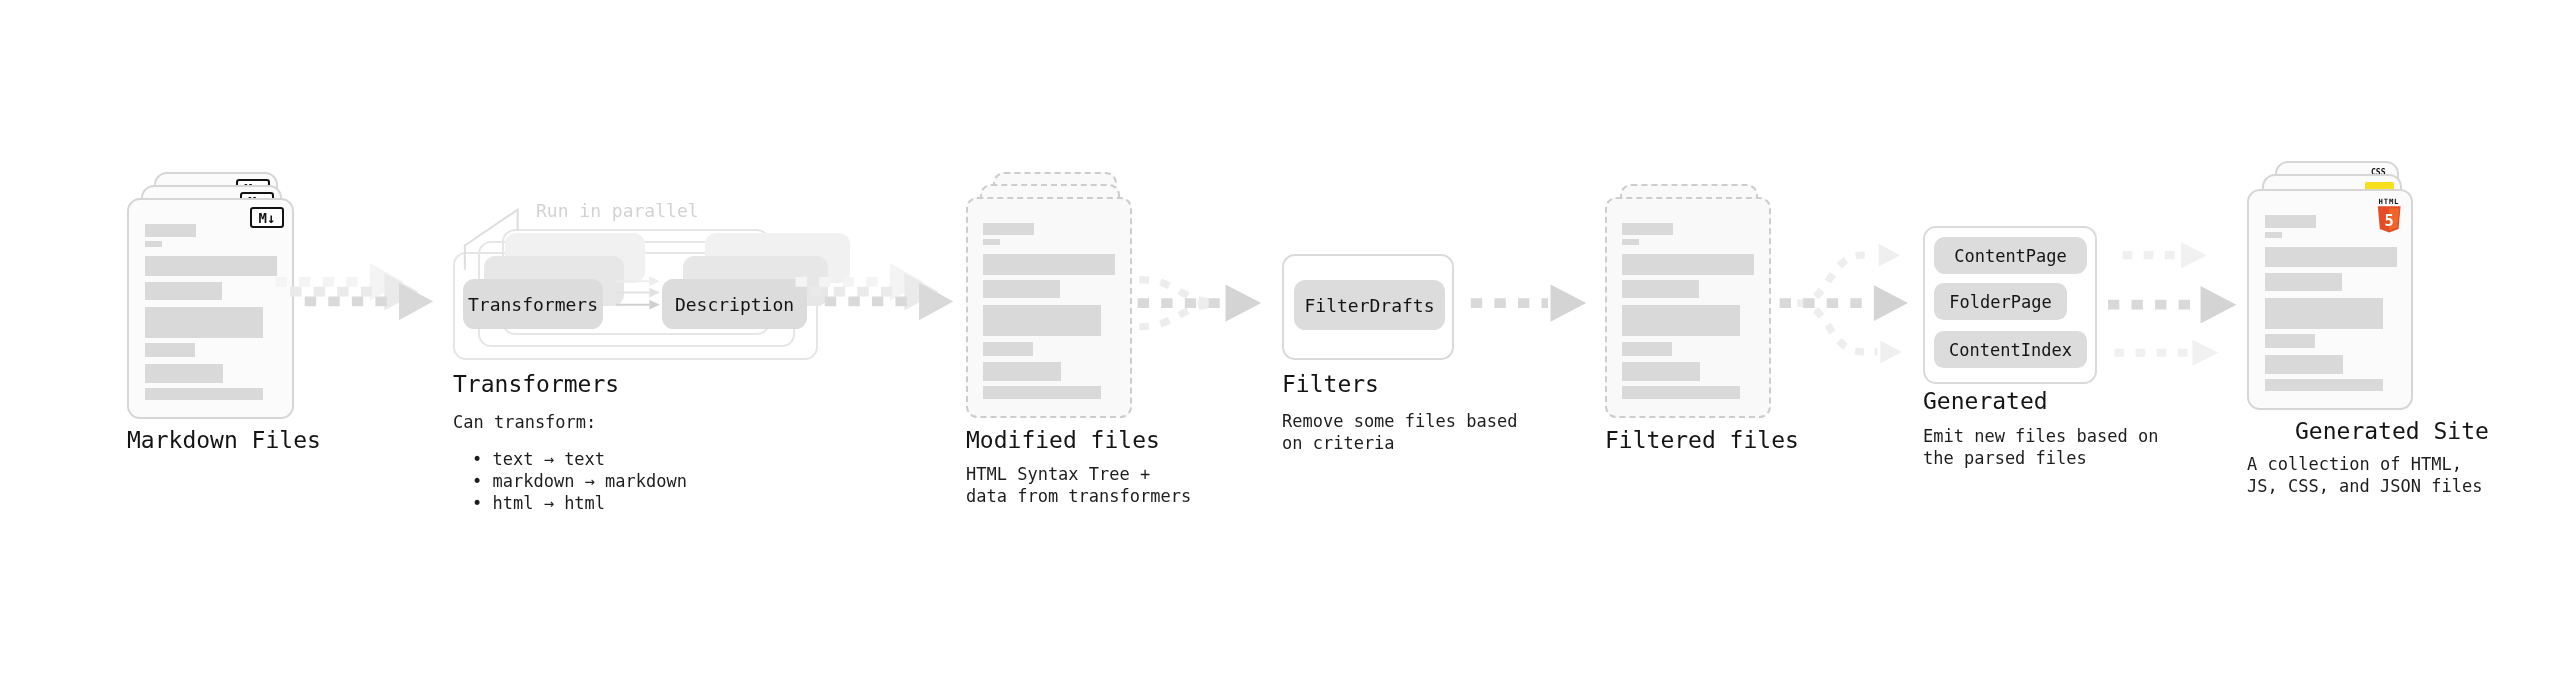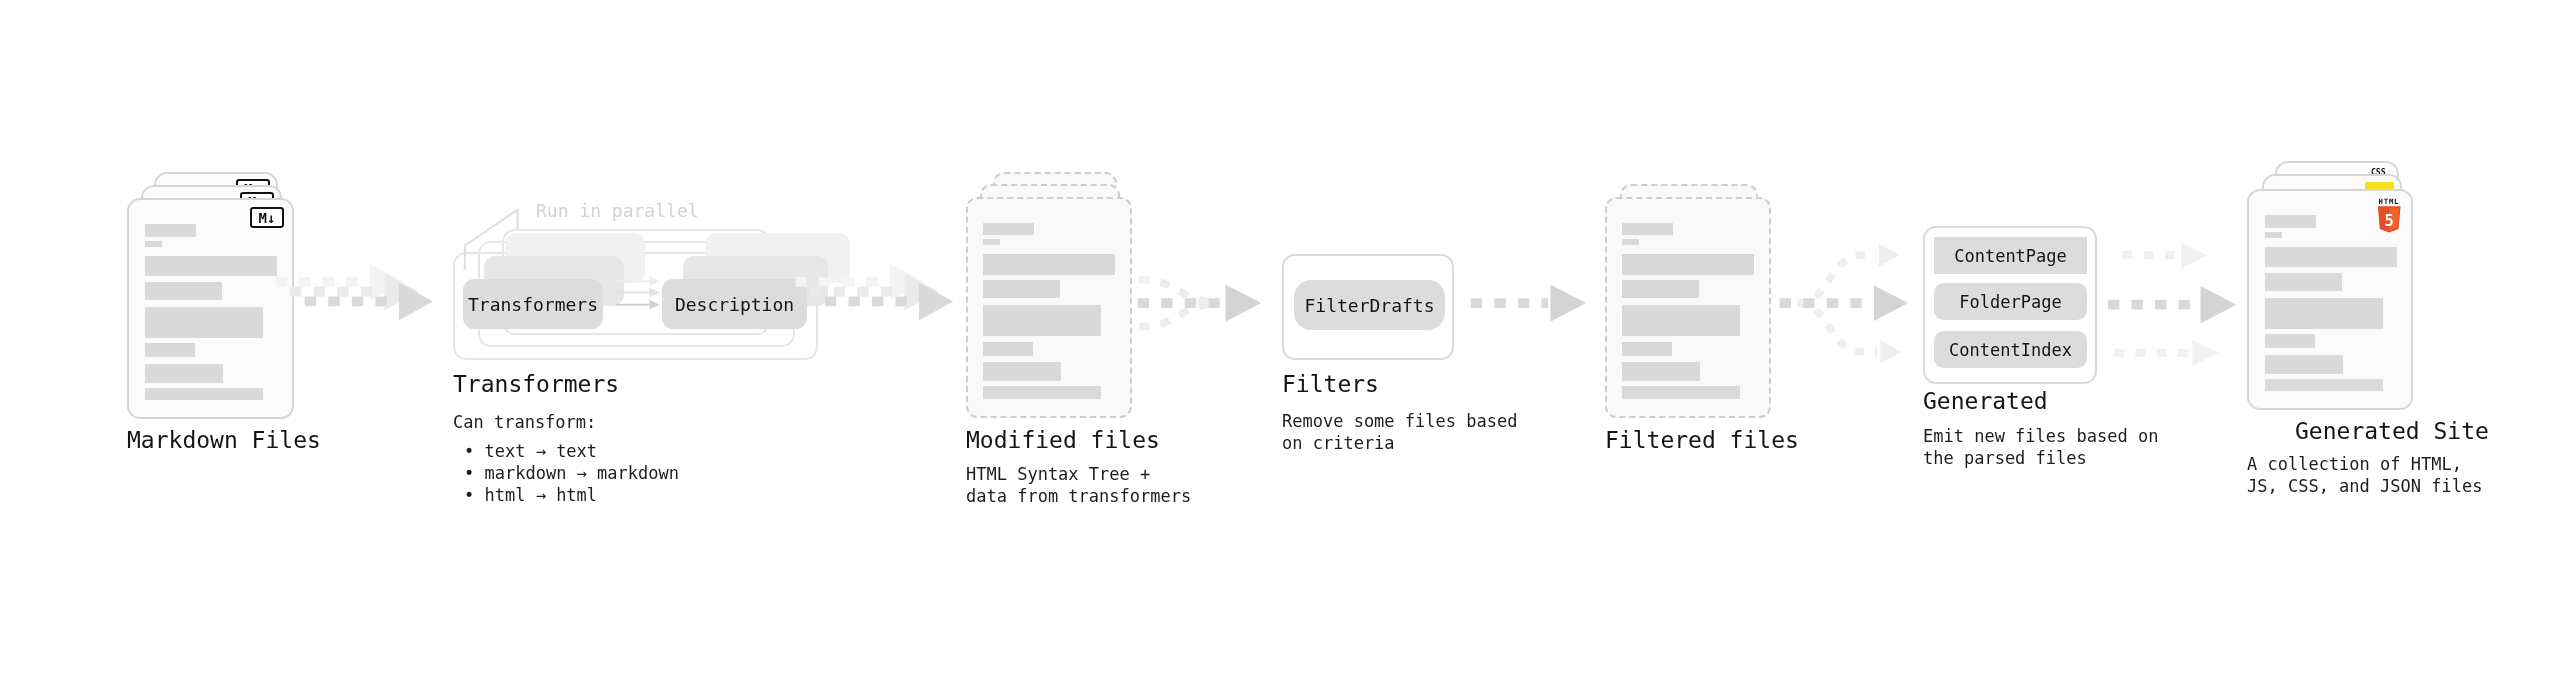--- a/index.html
+++ b/index.html
@@ -32,21 +32,21 @@
   .pill{position:absolute;background:#dcdcdc;border-radius:11.4px;display:flex;align-items:center;justify-content:center;
     font-size:18px;color:#141414;box-sizing:border-box;}
   .pill.ghost1{background:#e7e7e7;}
   .pill.ghost2{background:#f1f1f1;}
   .tbox{position:absolute;border:2.4px solid #e6e6e6;border-radius:13px;box-sizing:border-box;}
   .holder{position:absolute;background:#ffffff;border:2.4px solid #dadada;border-radius:13px;box-sizing:border-box;}
   
   .stage-label{position:absolute;font-size:23px;color:#141414;white-space:nowrap;}
   .stage-desc{position:absolute;font-size:17px;line-height:22px;color:#1d1d1d;white-space:pre-line;}
   .note{position:absolute;font-size:18px;color:#d2d2d2;white-space:nowrap;}
-  .bullets{position:absolute;list-style:none;margin:4px;padding:0;font-size:17px;line-height:22px;color:#1d1d1d;}
+  .bullets{position:absolute;list-style:none;margin:12px;padding:0;font-size:17px;line-height:22px;color:#1d1d1d;}
   .bullets li::before{content:"• ";color:#1d1d1d;}
   svg.overlay{position:absolute;left:0;top:0;pointer-events:none;}
 </style>
 </head>
 <body>
 
 <div id="canvas">
 
   <div>
     <div class="doc" style="left:154px;top:172px;width:124px;height:221px;">
@@ -109,21 +109,21 @@
           <div class="bar bar8"></div>
       </div>
     </div>
     <div class="stage-label" style="left:966px;top:427px;text-align:center;">Modified files</div>
     <div class="stage-desc" style="left:966px;top:463px;">HTML Syntax Tree +
 data from transformers</div>
   </div>
 
   <div>
     <div class="holder" style="left:1282px;top:254px;width:172px;height:106px;"></div>
-    <div class="pill" style="left:1294px;top:280px;width:151px;height:50px;border-radius:17px;">FilterDrafts</div>
+    <div class="pill" style="left:1294px;top:280px;width:151px;height:50px;">FilterDrafts</div>
     <div class="stage-label" style="left:1282px;top:371px;">Filters</div>
     <div class="stage-desc" style="left:1282px;top:410px;">Remove some files based
 on criteria</div>
   </div>
 
   <div>
     <div class="doc dashed" style="left:1620px;top:184px;width:138px;height:221px;"></div>
     <div class="doc dashed" style="left:1605px;top:197px;width:166px;height:221px;">
       <div class="bars" style="left:14.6px;top:23.6px;">
         <div class="bar bar1"></div>
@@ -134,22 +134,22 @@
           <div class="bar bar6"></div>
           <div class="bar bar7"></div>
           <div class="bar bar8"></div>
       </div>
     </div>
     <div class="stage-label" style="left:1605px;top:427px;">Filtered files</div>
   </div>
 
   <div>
     <div class="holder" style="left:1923px;top:226px;width:174px;height:158px;"></div>
-    <div class="pill" style="left:1934px;top:237px;width:153px;height:37px;border-radius:0;font-size:17px;">ContentPage</div>
-    <div class="pill" style="left:1934px;top:283px;width:153px;height:37px;border-radius:9.8px;font-size:17px;">FolderPage</div>
+    <div class="pill" style="left:1934px;top:237px;width:153px;height:37px;border-radius:11px;font-size:17px;">ContentPage</div>
+    <div class="pill" style="left:1934px;top:283px;width:133px;height:37px;border-radius:9.8px;font-size:17px;">FolderPage</div>
     <div class="pill" style="left:1934px;top:331px;width:153px;height:37px;border-radius:9.8px;font-size:17px;">ContentIndex</div>
     <div class="stage-label" style="left:1923px;top:388px;">Generated</div>
     <div class="stage-desc" style="left:1923px;top:425px;">Emit new files based on
 the parsed files</div>
   </div>
 
   <div>
     <div class="doc" style="left:2275px;top:161px;width:124px;height:221px;">
       <div class="css-badge" style="right:6.5px;top:4.9px;">CSS</div>
     </div>

